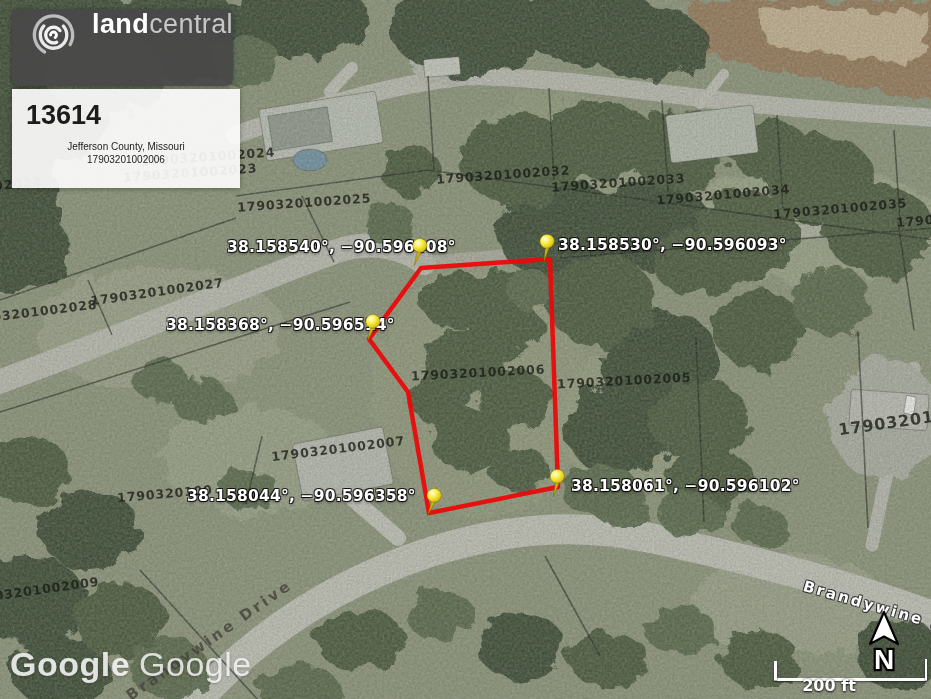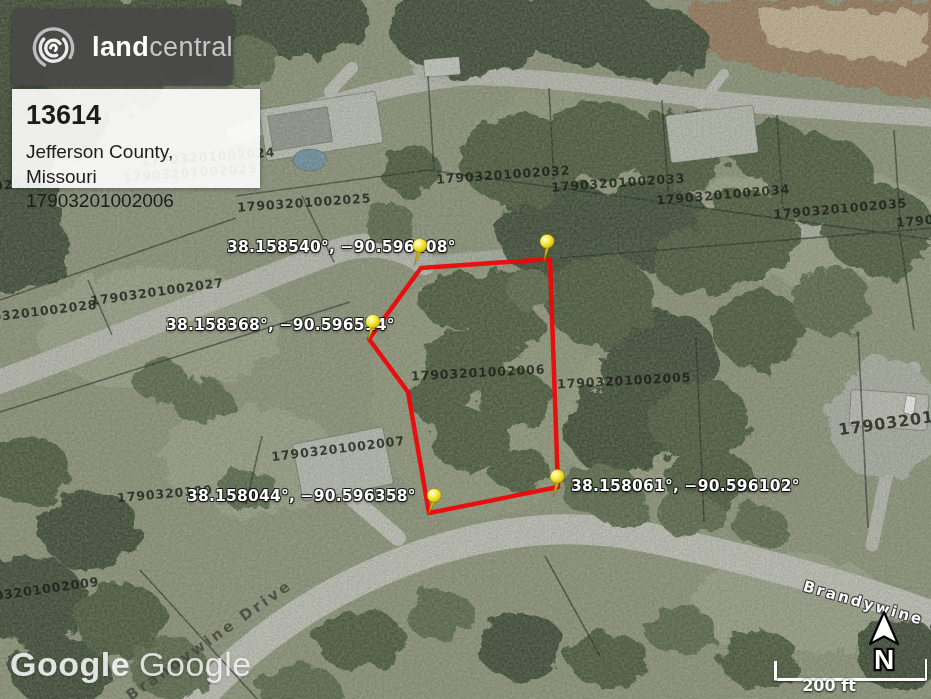--- a/index.html
+++ b/index.html
@@ -17,30 +17,30 @@
                       -1px 1px 0 rgba(40,40,40,.8),1px 1px 0 rgba(40,40,40,.8);}
   .street.gray{color:rgba(72,71,62,0.85);font-size:15px;letter-spacing:3px;}
   .redline{position:absolute;left:0;top:0;z-index:3;}
   .coord{position:absolute;z-index:5;white-space:nowrap;color:#fff;
          font-family:"DejaVu Sans",sans-serif;font-weight:700;font-size:15.5px;letter-spacing:.2px;
          text-shadow:-1px -1px 0 rgba(0,0,0,.7),1px -1px 0 rgba(0,0,0,.7),
                      -1px 1px 0 rgba(0,0,0,.7),1px 1px 0 rgba(0,0,0,.7),0 2px 3px rgba(0,0,0,.45);}
   .pin{position:absolute;z-index:6;width:26px;height:30px;}
   
   .logo-box{position:absolute;left:12px;top:9px;width:221px;height:77px;z-index:8;
-            background:rgba(72,72,72,0.93);border-radius:7px;display:flex;align-items:center;
+            background:rgba(72,72,72,0.93);border-radius:7px;display:flex;align-items:flex-start;
             padding-left:16px;box-sizing:border-box;gap:13px;box-shadow:0 1px 4px rgba(0,0,0,.4);}
   .logo-text{font-size:27px;letter-spacing:.4px;}
   .logo-text b{color:#ffffff;font-weight:700;}
   .logo-text span{color:#c7c7c7;font-weight:400;}
-  .info-box{position:absolute;left:12px;top:89px;width:248px;height:99px;z-index:8;
+  .info-box{position:absolute;left:12px;top:89px;width:228px;height:99px;z-index:8;
             background:rgba(255,255,255,0.9);box-shadow:0 1px 5px rgba(0,0,0,.35);
             padding:11px 14px;box-sizing:border-box;color:#1c1c1c;}
   .info-id{font-size:27px;font-weight:700;margin:0 0 9px 0;}
-  .info-line{font-size:19px;line-height:1.3;}
+  .info-line{font-size:10px;line-height:1.3;text-align:center;}
   
   .watermark{position:absolute;left:10px;top:645px;z-index:7;font-size:34px;letter-spacing:.5px;
              color:rgba(255,255,255,0.85);text-shadow:0 1px 3px rgba(0,0,0,.25);}
   .watermark .w1{font-weight:700;}
   .watermark .w2{font-weight:400;margin-left:9px;color:rgba(255,255,255,0.8);}
   .compass{position:absolute;left:856px;top:603px;z-index:7;}
   .scalebar-line{position:absolute;z-index:7;background:#fff;box-shadow:0 1px 2px rgba(0,0,0,.55);}
   .scale-label{position:absolute;left:794px;top:676px;width:70px;z-index:7;text-align:center;
                color:#fff;font-size:16px;font-weight:700;font-family:"DejaVu Sans",sans-serif;
                text-shadow:0 1px 2px rgba(0,0,0,.8),0 0 3px rgba(0,0,0,.6);}
@@ -229,20 +229,21 @@
   <div class="parcel" style="left:-6px;top:176px;transform:rotate(-6deg);">02022</div>
 
   <div class="street white" style="left:806px;top:577px;transform:rotate(16deg);transform-origin:left top;">Brandywine Dr</div>
   <div class="street gray" style="left:128px;top:688px;transform:rotate(-35deg);transform-origin:left center;">Brandywine Drive</div>
 
   <svg class="redline" width="931" height="699" viewBox="0 0 931 699">
     <polygon points="421,268 550,259 558,487 429,513 408,392 369,339" fill="none" stroke="#ea0a0a" stroke-width="4.5" stroke-linejoin="round" opacity="0.95"></polygon>
   </svg>
 
   <div class="coord" style="left:227px;top:238px;">38.158540°, −90.596408°</div>
+  <div class="coord" style="left:558px;top:236px;">38.158530°, −90.596093°</div>
   <div class="coord" style="left:166px;top:316px;">38.158368°, −90.596514°</div>
   <div class="coord" style="left:187px;top:487px;">38.158044°, −90.596358°</div>
   <div class="coord" style="left:571px;top:477px;text-align:center;">38.158061°, −90.596102°</div>
 
   <svg class="pin" style="left:406px;top:237px;transform:rotate(-5deg);" viewBox="0 0 26 30">
       <use href="#pinshape"></use>
     </svg>
   <svg class="pin" style="left:534px;top:233px;transform:rotate(-12deg);" viewBox="0 0 26 30">
       <use href="#pinshape"></use>
     </svg>

